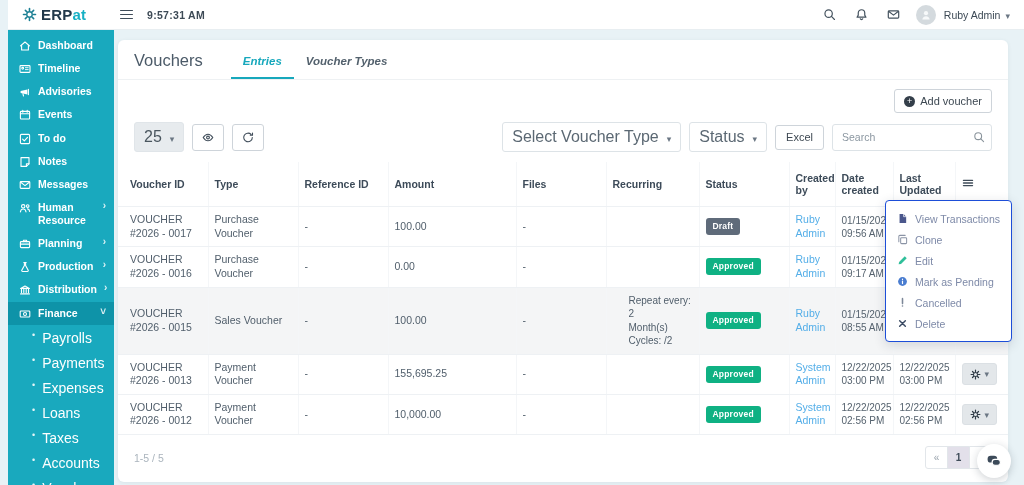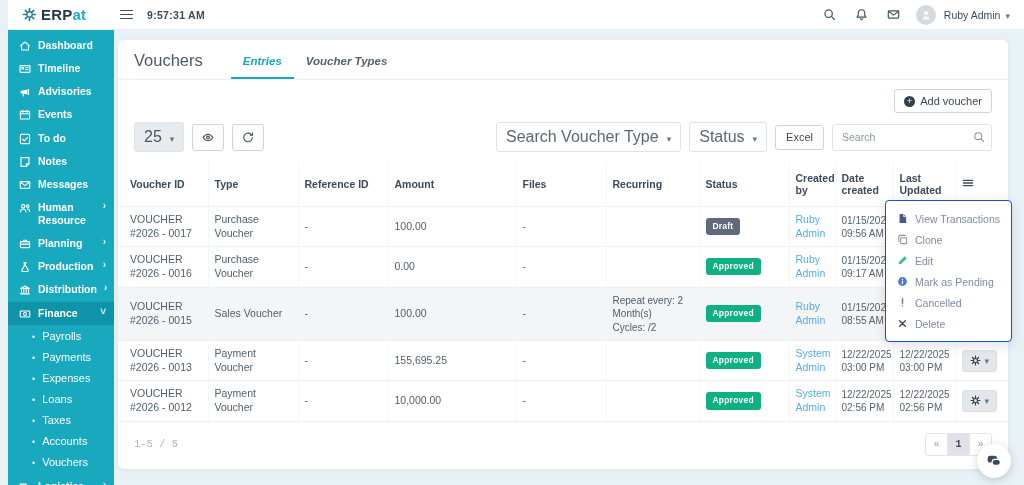--- a/index.html
+++ b/index.html
@@ -16,21 +16,21 @@
   .logo-gear{width:15px;height:15px;color:#1b7f93;display:inline-block;}
   .logo-text{font-size:15px;font-weight:bold;color:#22394a;letter-spacing:.2px;}
   .logo-suffix{color:#17b0c4;}
   .nav{padding-top:4px;}
   .nav-item{display:flex;align-items:flex-start;gap:7px;padding:5px 8px 5px 11px;color:#fff;font-size:10.5px;font-weight:600;cursor:pointer;line-height:1.25;}
   .nav-item .icon{width:12px;height:12px;flex:0 0 12px;margin-top:1px;}
   .nav-item .lbl{flex:1;}
   .nav-item .chev{font-size:10px;opacity:.85;margin-top:-1px;}
   .nav-item.active{background:var(--sidebar-active);}
   .subnav{padding:1px 0 2px 0;}
-  .sub-item{display:flex;align-items:flex-end;gap:7px;padding:4.5px 8px 4.5px 24px;color:#fdfefe;font-size:11px;cursor:pointer;}
+  .sub-item{display:flex;align-items:flex-start;gap:7px;padding:4.5px 8px 4.5px 24px;color:#fdfefe;font-size:14px;cursor:pointer;}
   .sub-item::before{content:"•";font-size:9px;opacity:.9;}
 
   
   .topbar{position:absolute;left:106px;right:0;top:0;height:30px;background:#fff;border-bottom:1px solid #e8eef1;display:flex;align-items:center;padding:0 14px;z-index:4;}
   .hamburger{display:inline-flex;flex-direction:column;gap:2.5px;margin-right:14px;cursor:pointer;}
   .hamburger i{display:block;width:13px;height:1.6px;background:#3f4c59;border-radius:1px;}
   .clock{font-size:10.5px;font-weight:bold;color:#3d4a56;letter-spacing:.3px;}
   .topbar-right{margin-left:auto;display:flex;align-items:center;gap:16px;}
   .tb-icon{width:13px;height:13px;color:#44525e;display:inline-block;cursor:pointer;}
   .avatar{width:20px;height:20px;border-radius:50%;background:#d4dade;display:inline-flex;align-items:center;justify-content:center;cursor:pointer;}
@@ -67,32 +67,32 @@
   th{color:#3d4b59;font-weight:bold;padding:10px 6px;}
   th:first-child,td:first-child{padding-left:12px;}
   .c{text-align:left;}
   td{color:#505e6b;line-height:1.3;}
   tr.highlight td{background:#f4f5f6;}
   .cell-date{font-size:10px;color:#55626e;}
   .cell-link{color:var(--link);cursor:pointer;}
   .badge{display:inline-block;padding:3px 7px;border-radius:3px;font-size:8.5px;font-weight:bold;color:#fff;letter-spacing:.2px;}
   .badge-draft{background:var(--draft);}
   .badge-approved{background:var(--approved);}
-  .recur div{font-size:10px;line-height:1.35;}
+  .recur div{font-size:10px;line-height:1.35;margin-left:16px;}
   .act-btn{background:#e3e7ea;border:1px solid #dbe0e4;border-radius:3px;padding:3px 7px;display:inline-flex;align-items:center;gap:4px;cursor:pointer;}
   .act-btn .icon{width:11px;height:11px;color:#2f3b47;}
   .list-glyph{width:12px;height:12px;color:#3f4c59;display:inline-block;}
 
   
   .dropdown{position:absolute;top:170px;right:12px;min-width:114px;background:#fff;border-radius:4px;border:1px solid #1d4ed8;box-shadow:0 3px 12px rgba(30,45,60,.16);padding:7px 0;z-index:30;}
   .menu-item{display:flex;align-items:center;gap:7px;padding:4.5px 11px;font-size:10.5px;color:#7e8aa8;cursor:pointer;white-space:nowrap;}
   .menu-item .icon{width:11px;height:11px;flex:0 0 11px;}
 
   
-  .card-footer{display:flex;align-items:center;justify-content:space-between;padding:11px 16px 13px;font-family:Liberation Mono, monospace;}
+  .card-footer{display:flex;align-items:center;justify-content:space-between;padding:11px 16px 13px;}
   .range{font-size:10.5px;color:#aab4bd;}
   .pager{display:flex;}
   .page-btn{min-width:23px;height:23px;border:1px solid #e2e6ea;background:#fff;color:#98a2ac;font-size:10px;display:inline-flex;align-items:center;justify-content:center;cursor:pointer;margin-left:-1px;font-family:inherit;}
   .page-btn:first-child{border-radius:3px 0 0 3px;margin-left:0;}
   .page-btn:last-child{border-radius:0 3px 3px 0;}
   .page-btn.active{background:#e3e0ea;color:#3f4c59;font-weight:bold;}
 
   .chat-fab{position:absolute;right:13px;bottom:7px;width:34px;height:34px;border-radius:50%;background:#fff;box-shadow:0 2px 8px rgba(30,45,60,.22);display:flex;align-items:center;justify-content:center;cursor:pointer;z-index:40;}
   .chat-fab .icon{width:16px;height:16px;color:#3c4a59;}
   .icon svg{width:100%;height:100%;display:block;}
@@ -340,21 +340,21 @@
             <span class="icon">
               <svg viewBox="0 0 12 12" fill="none" stroke="currentColor" stroke-width="1.1" stroke-linecap="round" stroke-linejoin="round">
                 <path d="M10.3 6a4.3 4.3 0 1 1-1.2-3"></path>
                 <path d="M10.5 1.5v2.2H8.3"></path>
               </svg>
             </span>
           </button>
         </span>
       <div class="controls-right">
         <span class="select-box" style="min-width:140px;justify-content:space-between;">
-            <span>Search Voucher Type</span>
+            <span>Select Voucher Type</span>
             <span class="caret"></span>
           </span>
         <span class="select-box">
             <span>Status</span>
             <span class="caret"></span>
           </span>
         <button class="btn" style="padding:5.5px 10px;">Excel</button>
         <span class="search-wrap">
           <input type="text" placeholder="Search" style="">
           <span class="icon">

